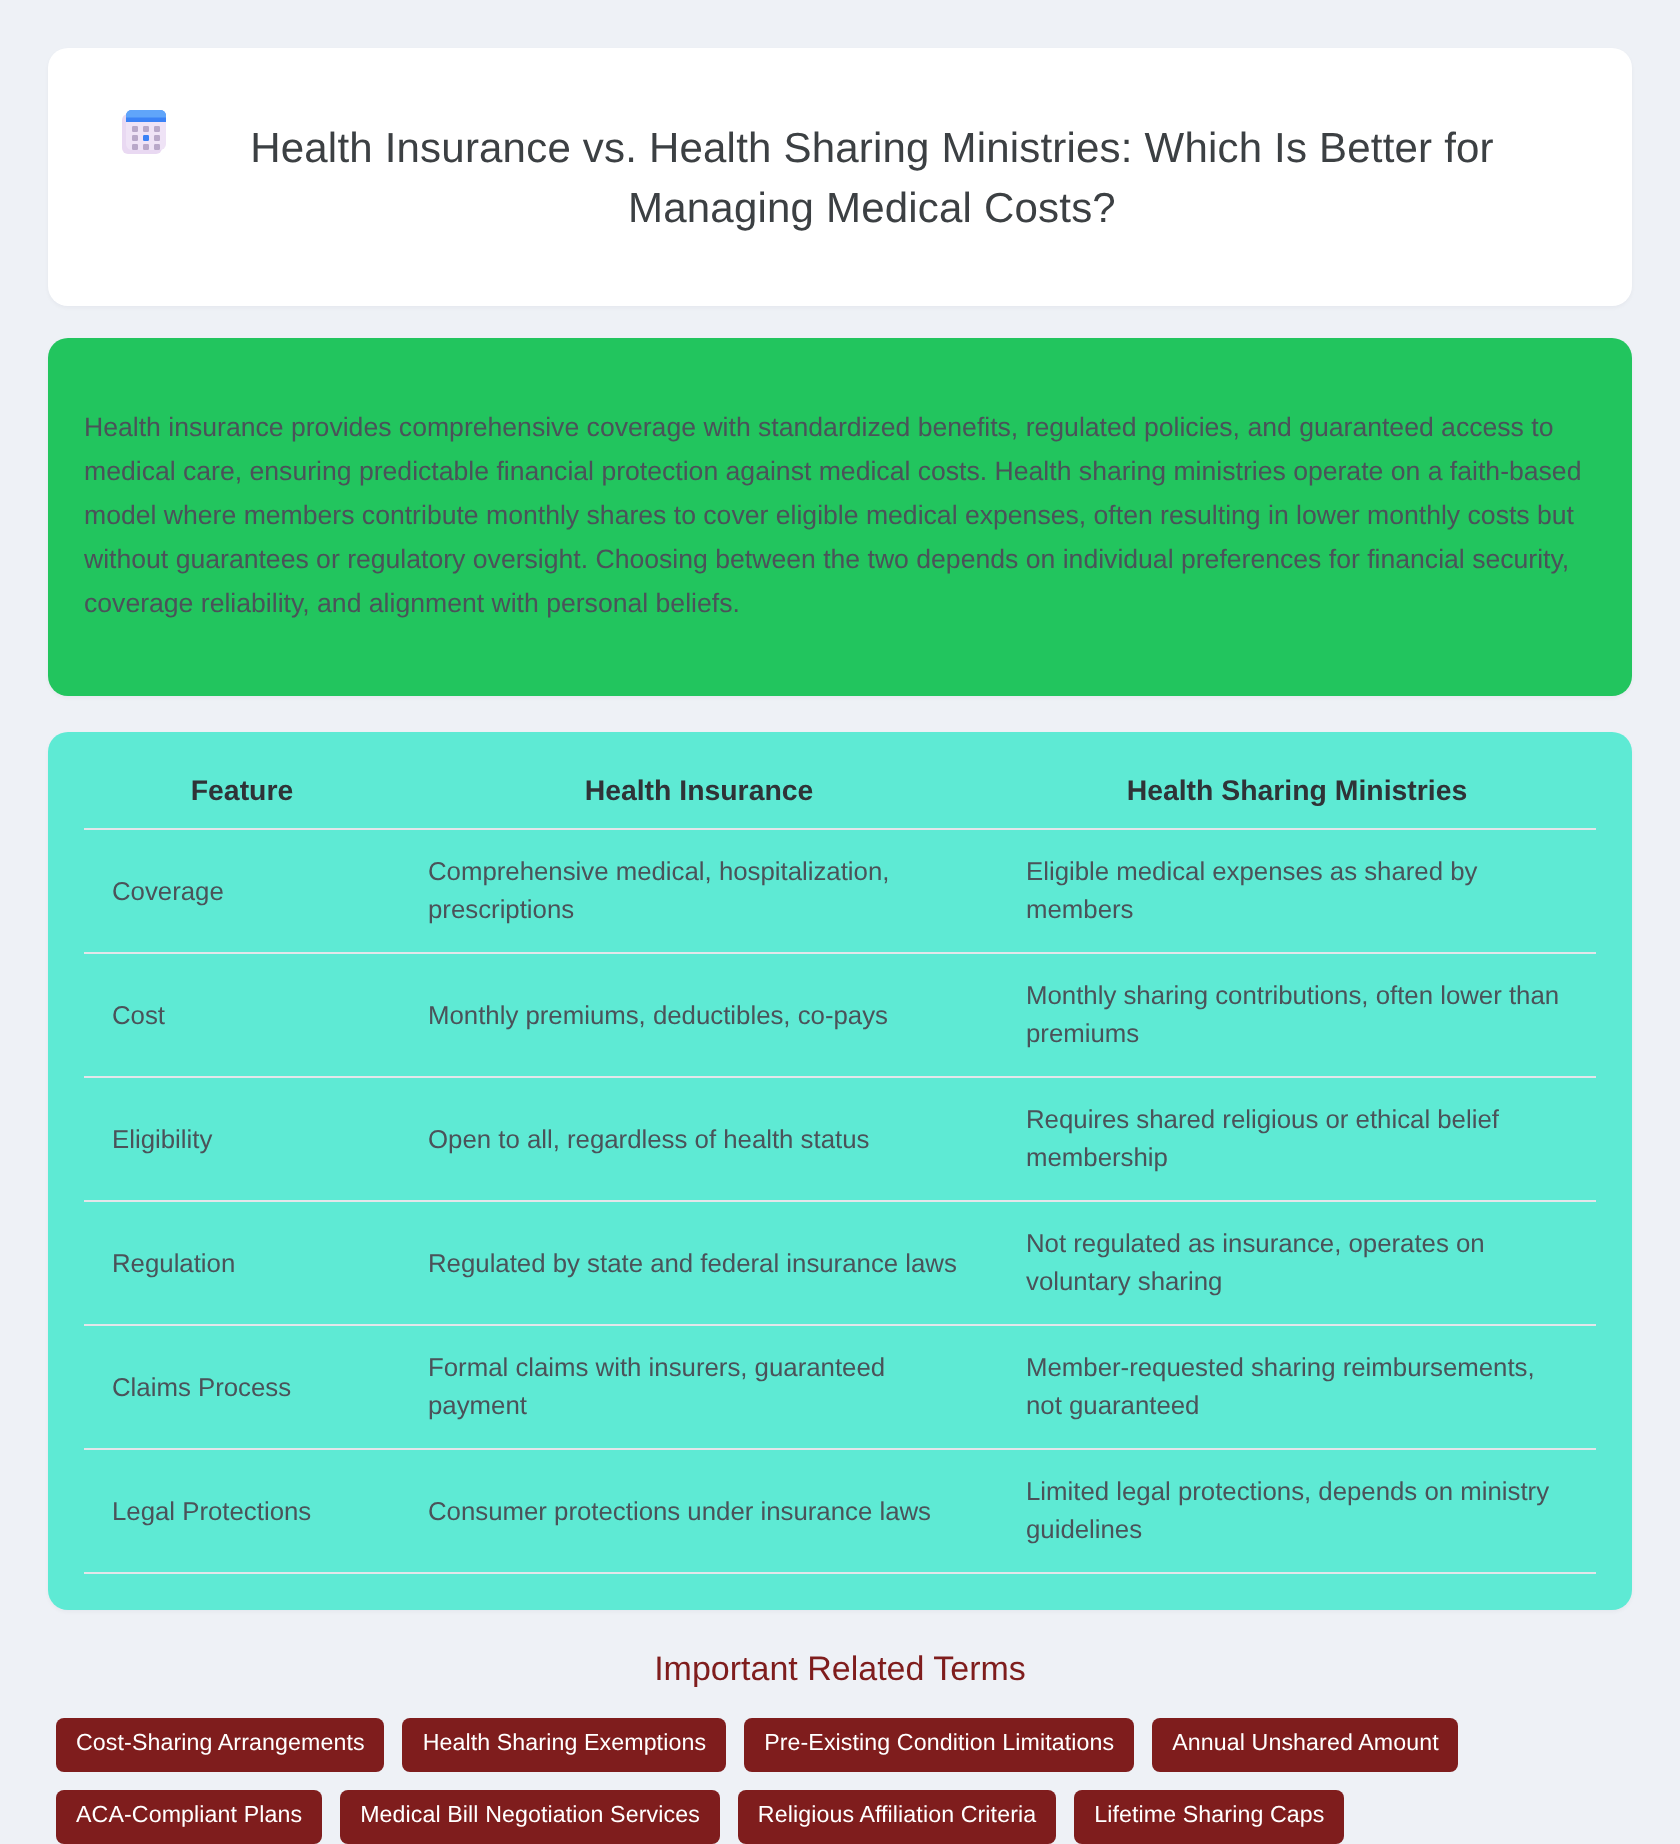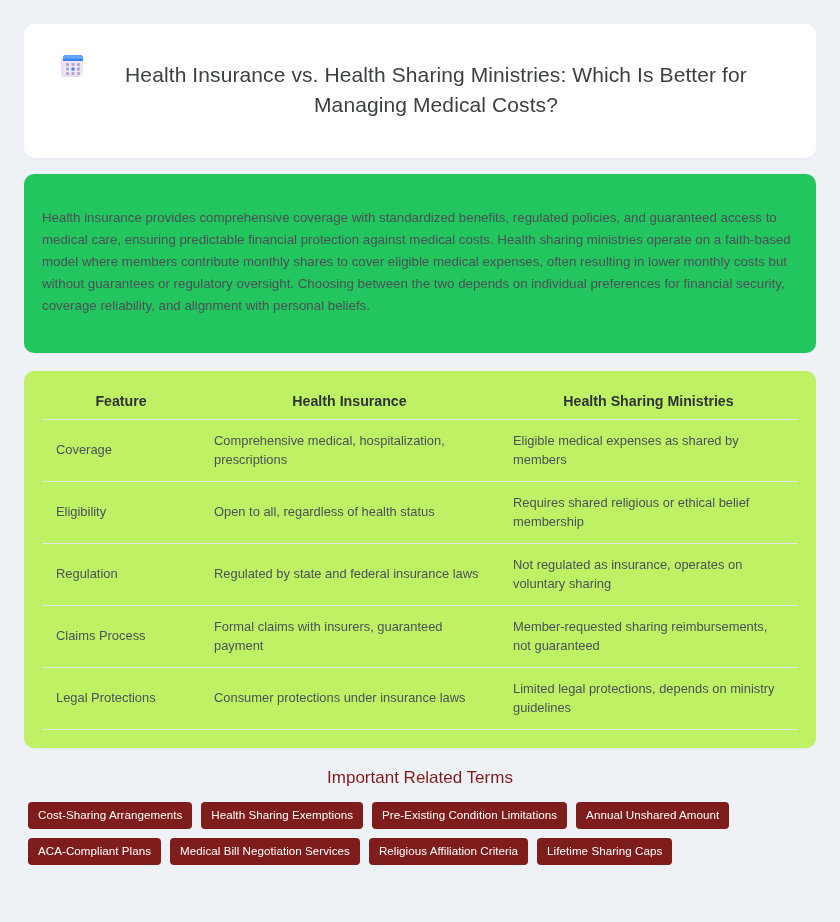--- a/index.html
+++ b/index.html
@@ -63,21 +63,21 @@
     margin-bottom: 18px;
   }
   .desc-text {
     font-size: 13.3px;
     line-height: 22px;
     color: #4b5259;
     text-align: left;
   }
   
   .table-card {
-    background: #bef264;
+    background: #5eead4;
     border-radius: 10px;
     padding: 16px 18px 18px 18px;
     box-shadow: 0 1px 2px rgba(16,24,40,0.04);
     margin-bottom: 16px;
   }
   table.cmp {
     width: 100%;
     border-collapse: collapse;
     table-layout: fixed;
   }
@@ -171,20 +171,25 @@
           <th class="col-b">Health Sharing Ministries</th>
         </tr>
       </thead>
       <tbody>
         <tr>
           <td class="col-feature">Coverage</td>
           <td class="col-a">Comprehensive medical, hospitalization, prescriptions</td>
           <td class="col-b">Eligible medical expenses as shared by members</td>
         </tr>
         <tr>
+          <td class="col-feature">Cost</td>
+          <td class="col-a">Monthly premiums, deductibles, co-pays</td>
+          <td class="col-b">Monthly sharing contributions, often lower than premiums</td>
+        </tr>
+        <tr>
           <td class="col-feature">Eligibility</td>
           <td class="col-a">Open to all, regardless of health status</td>
           <td class="col-b">Requires shared religious or ethical belief membership</td>
         </tr>
         <tr>
           <td class="col-feature">Regulation</td>
           <td class="col-a">Regulated by state and federal insurance laws</td>
           <td class="col-b">Not regulated as insurance, operates on voluntary sharing</td>
         </tr>
         <tr>

